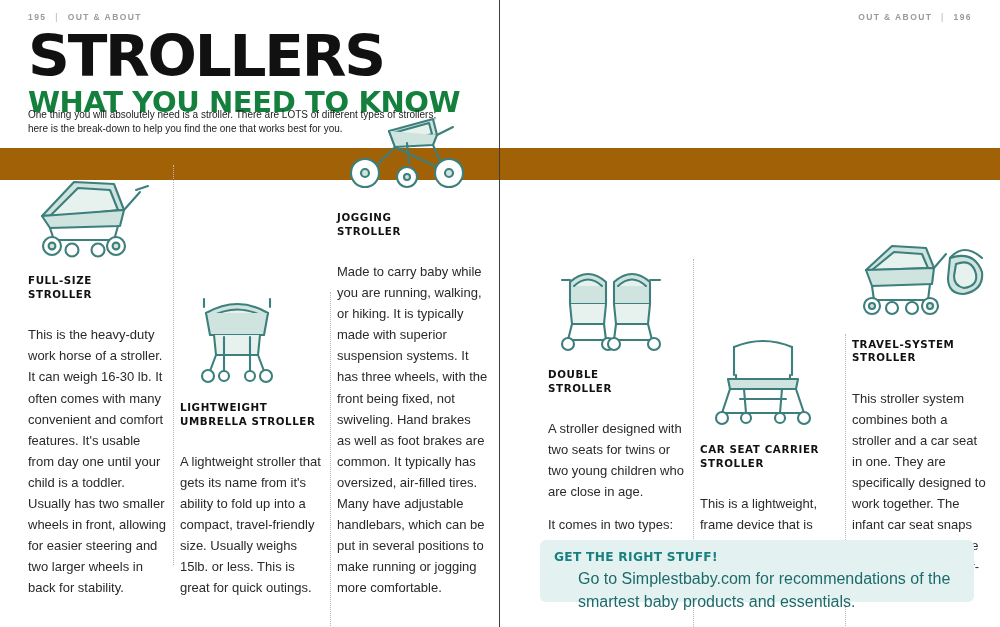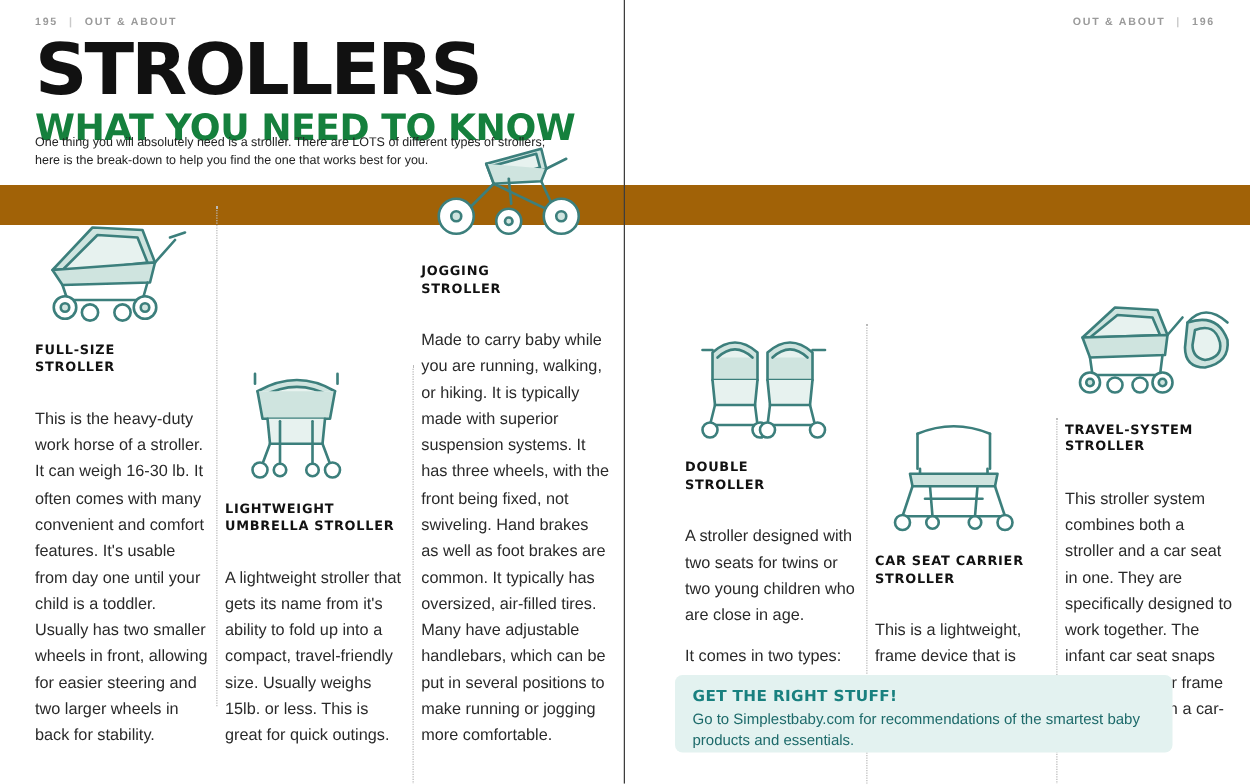--- a/index.html
+++ b/index.html
@@ -106,33 +106,33 @@
     line-height: 1.62;
     color: #2a2a2a;
   }
   .col-body p { margin: 0 0 12px 0; }
 
   
   .lp { padding-left: 28px; }
 
   
   .callout {
-    position: absolute; left: 540px; top: 540px; width: 398px; height: 62px;
+    position: absolute; left: 540px; top: 540px; width: 434px; height: 62px;
     background: #e3f2f0;
     border-radius: 6px;
     padding: 10px 14px 0 14px;
   }
   .callout-title {
     font-family: "DejaVu Sans", sans-serif;
     font-weight: bold; font-size: 12.2px; letter-spacing: 0.3px;
     color: #19807f;
   }
   .callout-body {
     margin-top: 3px;
-    font-size: 12px; line-height: 1.45; color: #1d6a6a;
+    font-size: 16px; line-height: 1.45; color: #1d6a6a; margin-left: 24px;
   }
 </style>
 </head>
 <body>
 
 <div class="spread">
 
   <div class="page-left">
 
     <div class="runhead runhead-left">

